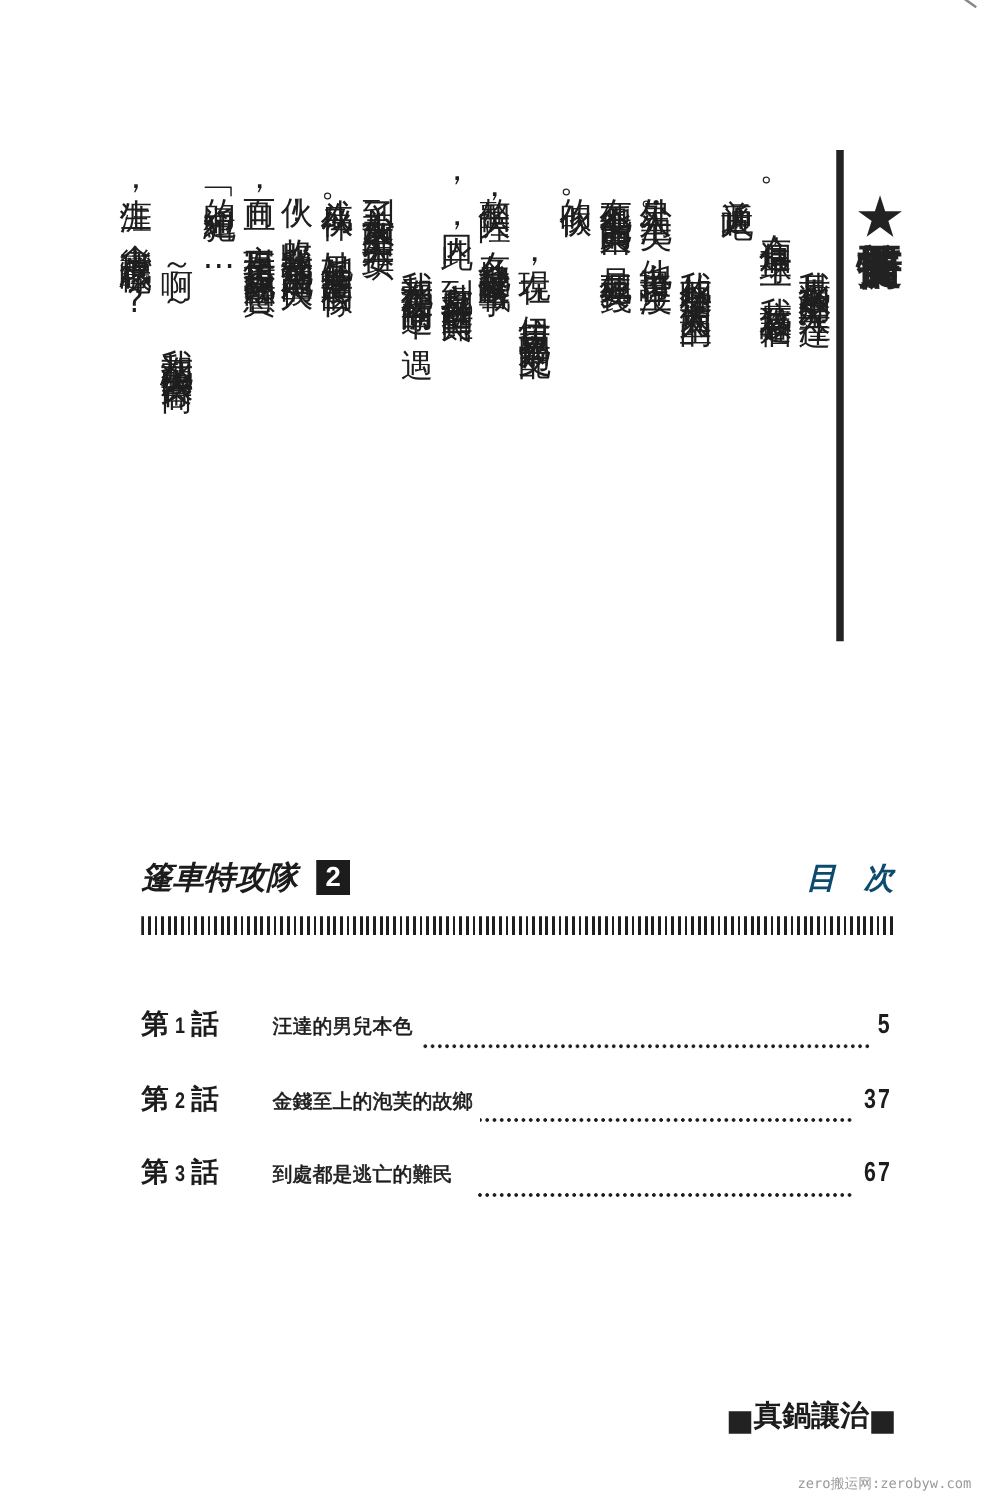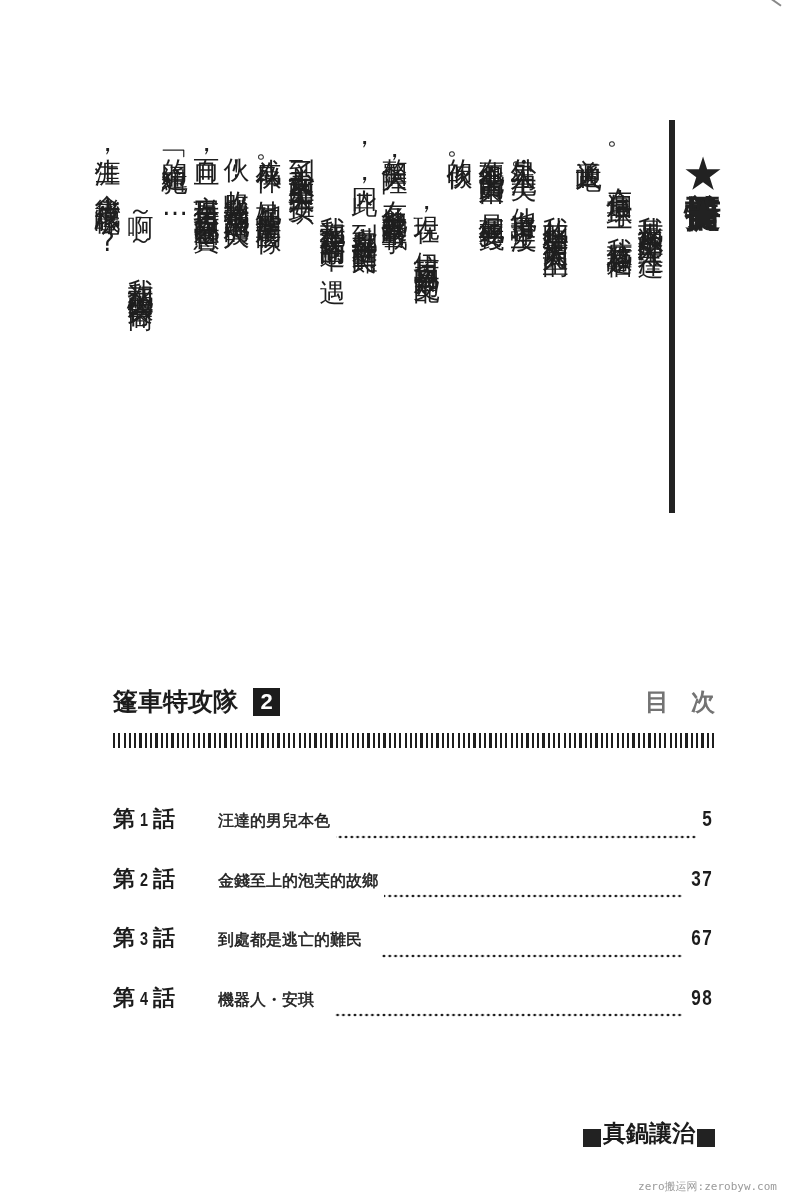--- a/index.html
+++ b/index.html
@@ -69,20 +69,21 @@
     width: 604px; height: 34px;
   }
   .book-title {
     position: absolute;
     left: 0; top: 0;
     font-size: 25px;
     line-height: 32px;
     font-weight: bold;
     letter-spacing: 0px;
     color: #1c1c1c;
+    font-style: italic;
   }
   .vol-badge {
     position: absolute;
     left: 140px; top: 2px;
     width: 27px; height: 28px;
     background: #1c1c1c;
     color: #fff;
     font-family: "Liberation Sans", sans-serif;
     font-weight: bold;
     font-size: 22px;
@@ -90,21 +91,22 @@
     text-align: center;
   }
   .toc-label {
     position: absolute;
     right: 2px; top: 0;
     font-size: 24px;
     line-height: 32px;
     font-weight: bold;
     letter-spacing: 22px;
     margin-right: -22px;
-    color: #737373;
+    color: #0c4a6e;
+    font-style: italic;
   }
   .hatch {
     position: absolute;
     left: 113px; top: 733px;
     width: 604px; height: 15px;
     background: repeating-linear-gradient(90deg, #1e1e1e 0px, #1e1e1e 2.2px, transparent 2.2px, transparent 5.3px);
   }
   .toc-list {
     position: absolute;
     left: 113px; top: 804px;
@@ -239,26 +241,20 @@
     <span class="ep-title" style="margin-right:0">金錢至上的泡芙的故鄉</span>
     <span class="leader"></span>
     <span class="page-num">37</span>
   </li>
   <li class="toc-row">
     <span class="ep-num"><span>第</span><span class="n">3</span><span>話</span></span>
     <span class="ep-title" style="margin-right:14px">到處都是逃亡的難民</span>
     <span class="leader"></span>
     <span class="page-num">67</span>
   </li>
-  <li class="toc-row">
-    <span class="ep-num"><span>第</span><span class="n">4</span><span>話</span></span>
-    <span class="ep-title" style="margin-right:14px">機器人・安琪</span>
-    <span class="leader"></span>
-    <span class="page-num">98</span>
-  </li>
 </ul>
 
 <div class="author">
   <span class="sq"></span>
   <span>真鍋讓治</span>
   <span class="sq"></span>
 </div>
 
 <div class="watermark">zero搬运网:zerobyw.com</div>
 

